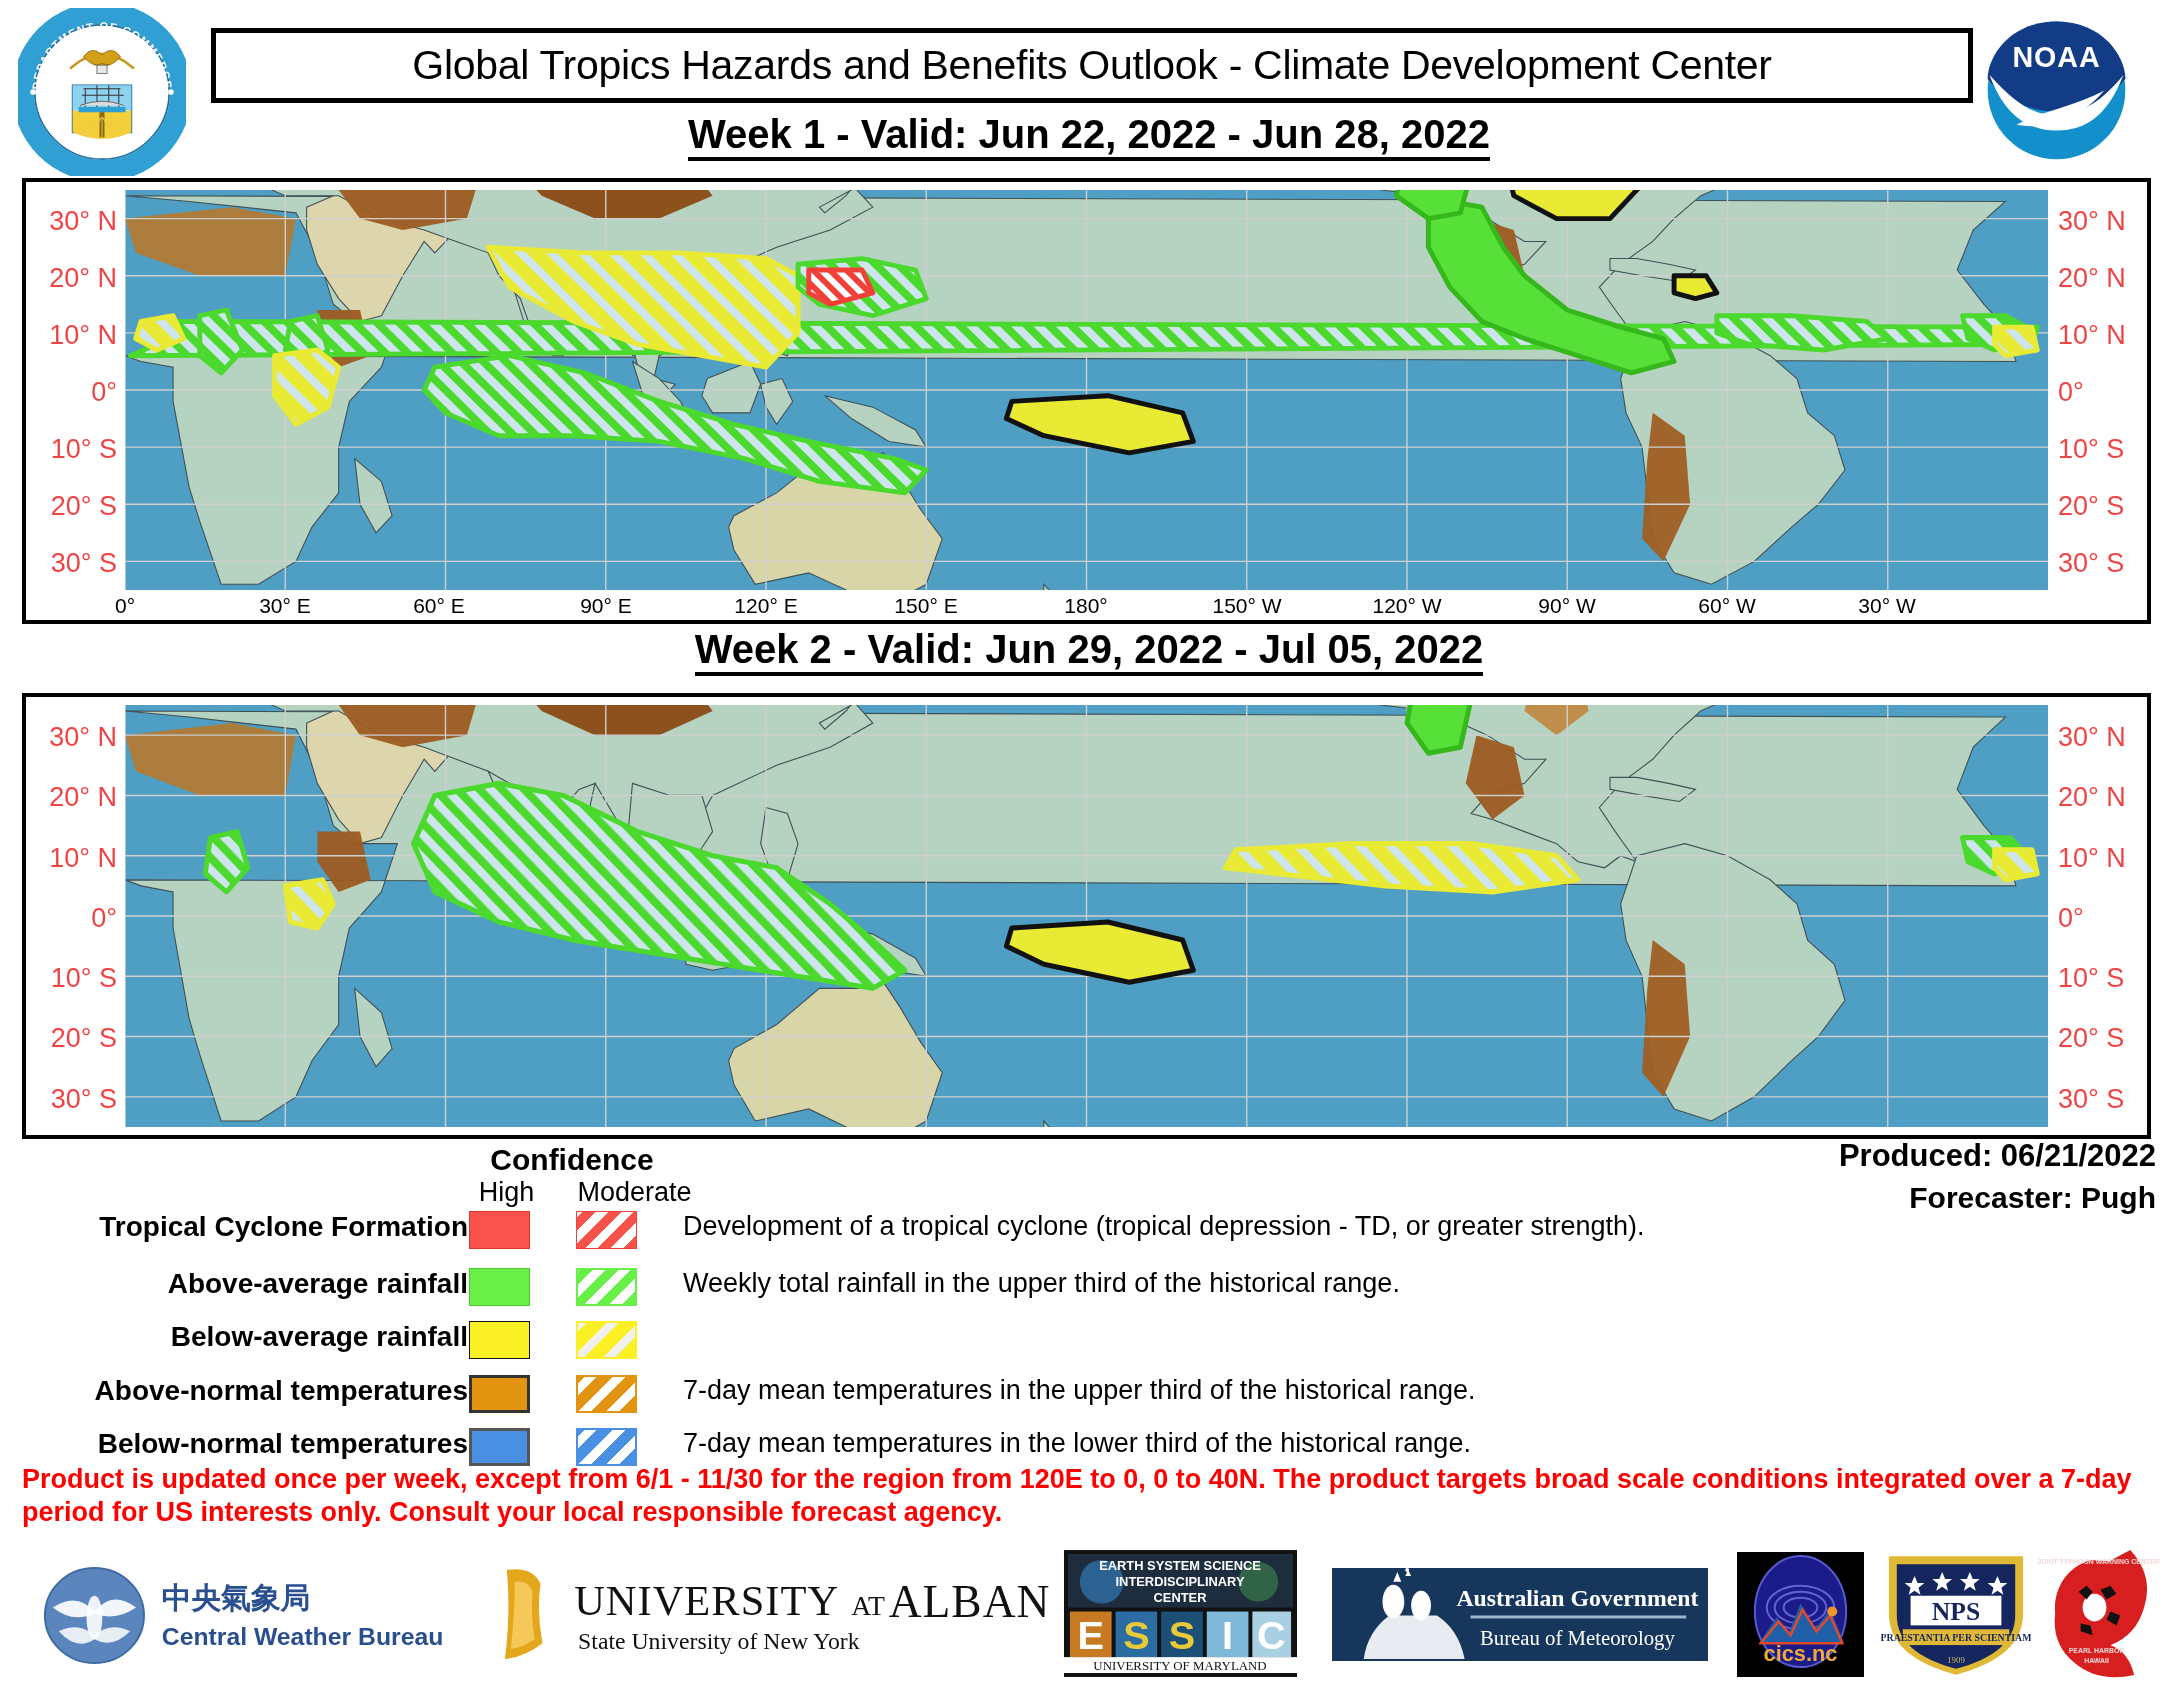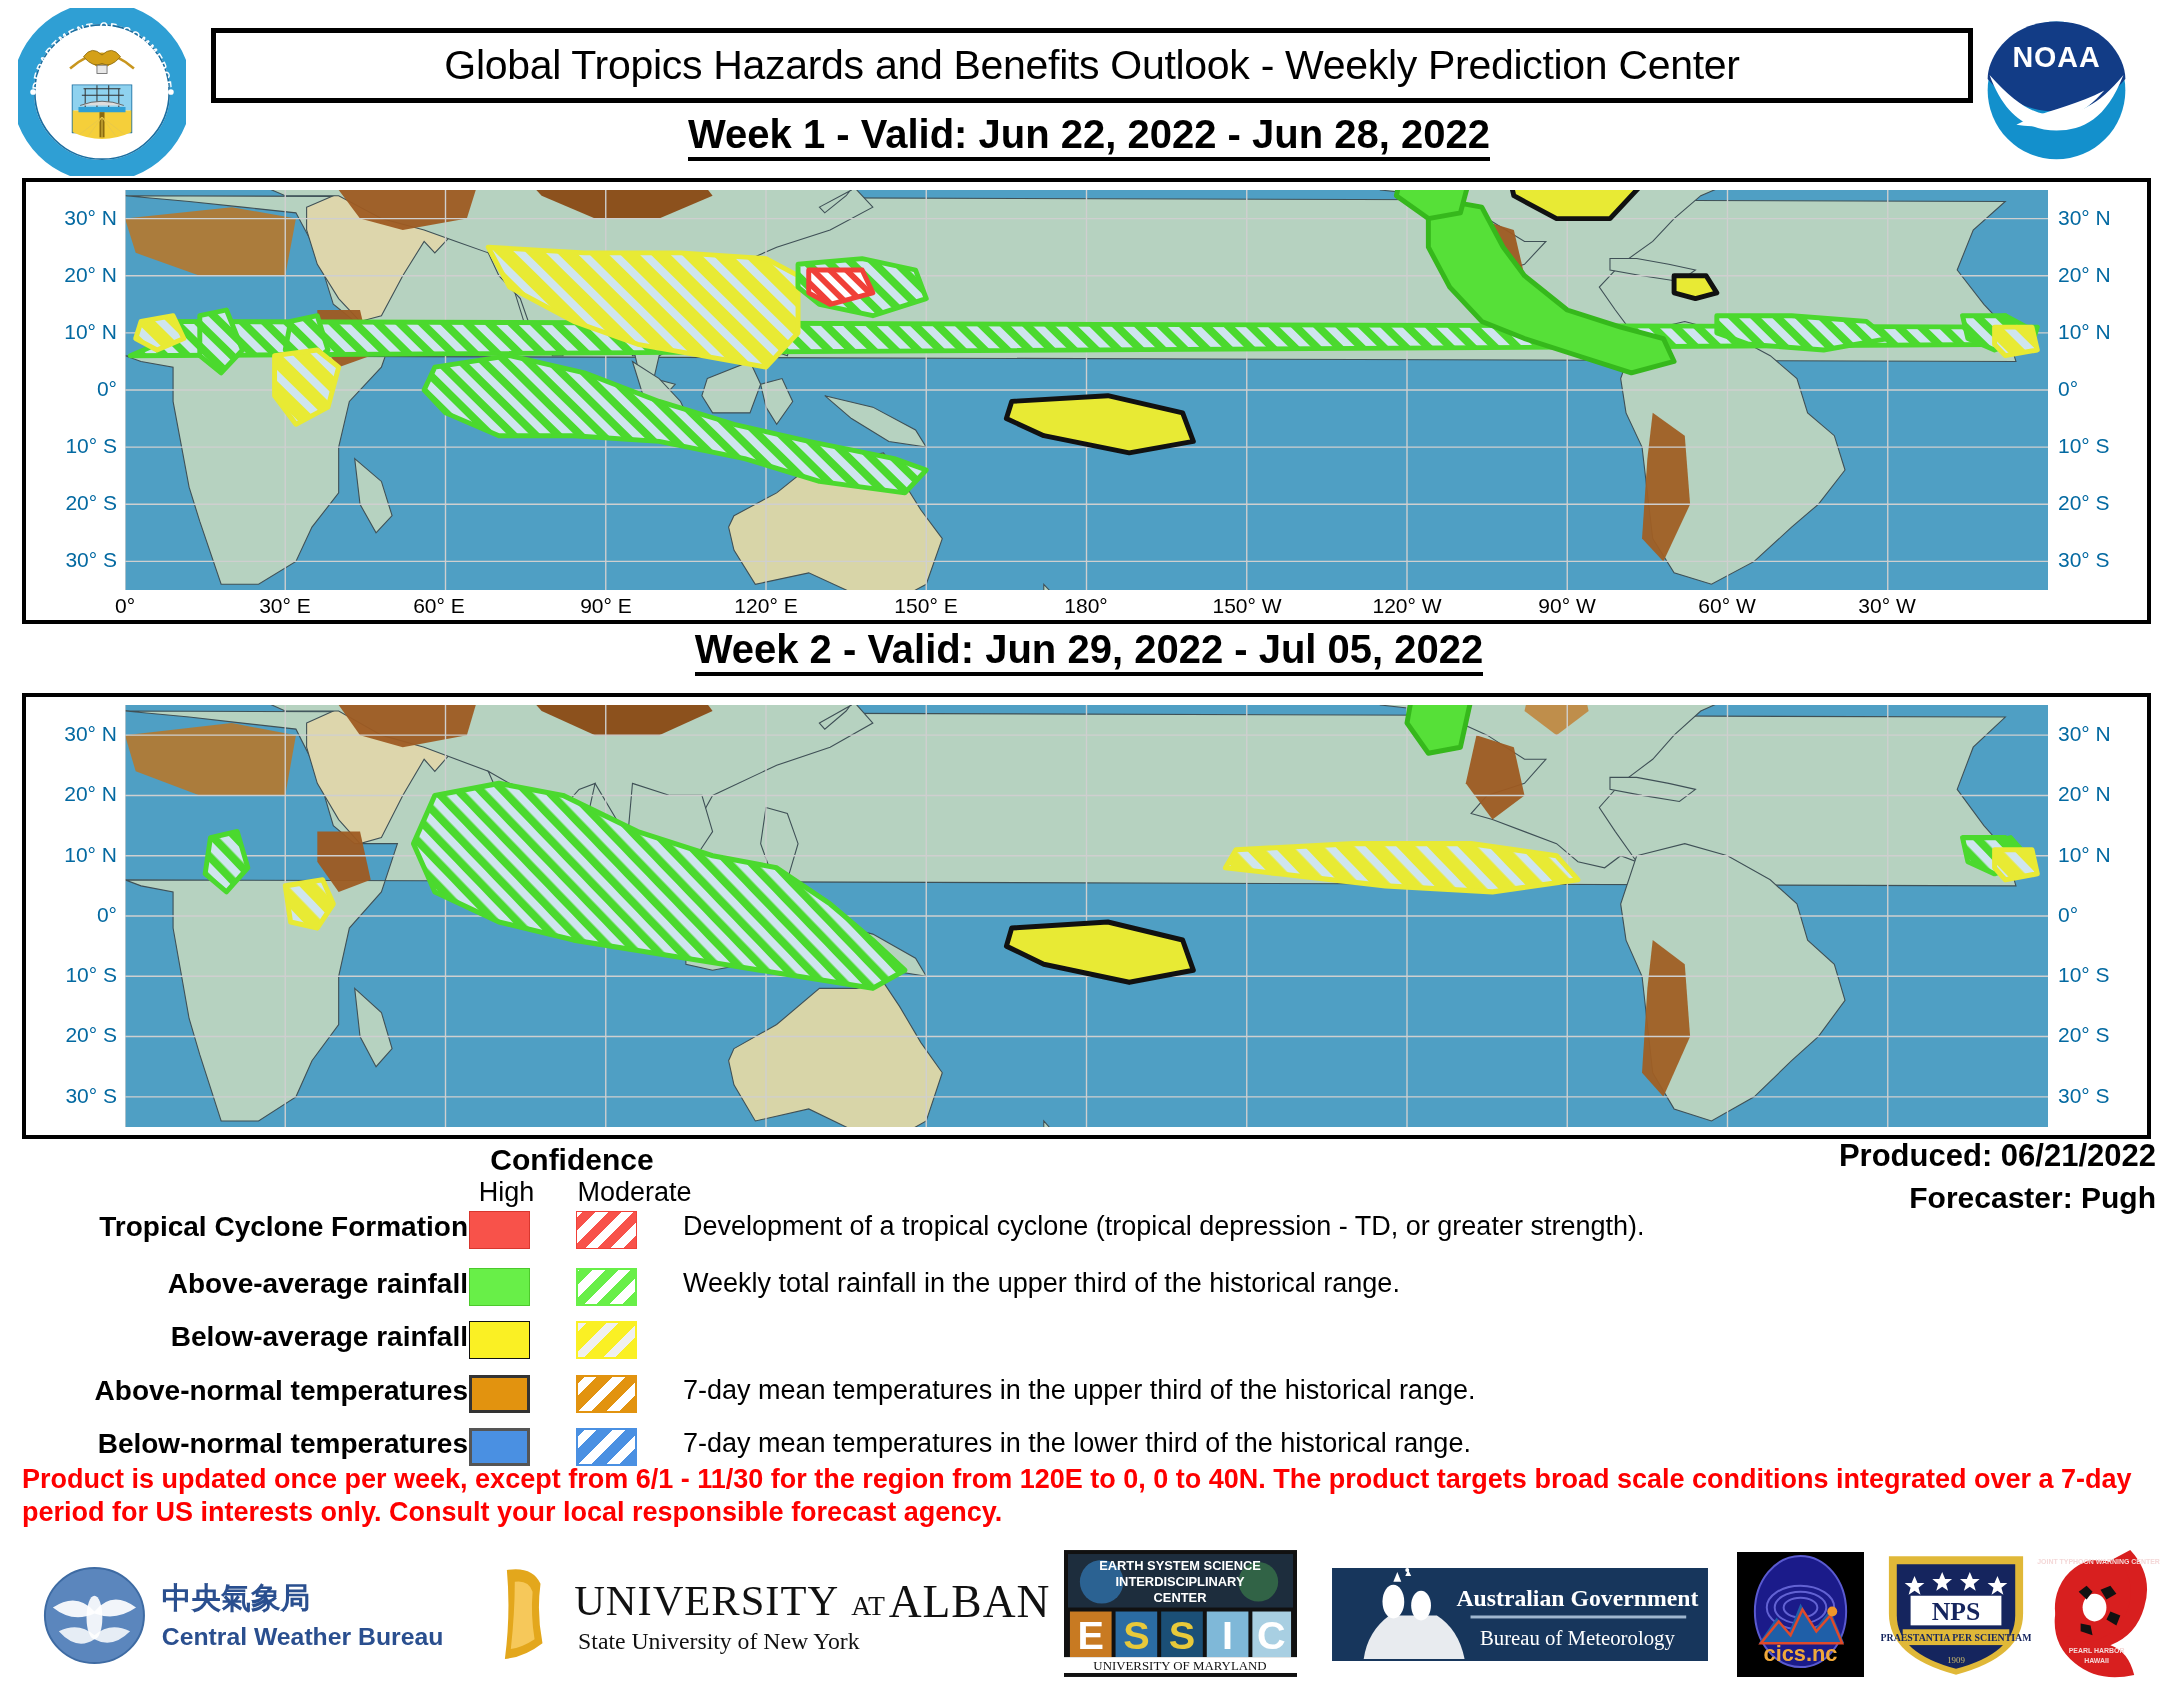--- a/index.html
+++ b/index.html
@@ -24,21 +24,21 @@
   #week1-panel{top:178px;height:446px;}
   #week2-panel{top:693px;height:446px;}
 
   .map-inner{position:absolute;left:99px;top:8px;right:99px;bottom:30px;background:#4f9fc4;overflow:hidden;}
   #week2-panel .map-inner{bottom:8px;}
 
   
   .ocean{position:absolute;inset:0;background:#4f9fc4;}
 
   
-  .lat-label{position:absolute;font-size:21px;color:#0369a1;white-space:nowrap;}
+  .lat-label{position:absolute;font-size:27px;color:#ef4444;white-space:nowrap;}
   .lat-left{text-align:right;}
   .lon-label{position:absolute;font-size:21px;color:#000;white-space:nowrap;transform:translateX(-50%);}
 
   
   #legend{position:absolute;left:0;top:1143px;width:2178px;height:386px;}
   #conf-head{position:absolute;left:473px;top:0px;width:198px;text-align:center;font-size:30px;font-weight:bold;}
   #conf-high{position:absolute;left:461px;top:34px;width:91px;text-align:center;font-size:27px;}
   #conf-mod{position:absolute;left:560px;top:34px;width:149px;text-align:center;font-size:27px;}
 
   .leg-row{position:absolute;left:0;width:2178px;height:46px;}
@@ -104,21 +104,21 @@
       <textPath href="#arcTop" startOffset="50%" text-anchor="middle">DEPARTMENT OF COMMERCE</textPath>
     </text>
     <text font-size="13" font-weight="bold" fill="#fff" letter-spacing="1.4" font-family="Liberation Sans,sans-serif">
       <textPath href="#arcBot" startOffset="50%" text-anchor="middle">UNITED STATES OF AMERICA</textPath>
     </text>
     <circle cx="18" cy="100" r="3.4" fill="#fff"></circle>
     <circle cx="182" cy="100" r="3.4" fill="#fff"></circle>
   </svg>
 
   <div id="title-box">
-    <div id="title-text">Global Tropics Hazards and Benefits Outlook - Weekly Prediction Center</div>
+    <div id="title-text">Global Tropics Hazards and Benefits Outlook - Climate Development Center</div>
   </div>
 
   <svg id="noaa-logo" viewBox="0 0 160 160">
     <circle cx="80" cy="82" r="72" fill="#1390cc"></circle>
     <path d="M80 10 C 128 10 152 46 152 70 C 130 96 104 104 80 104 C 56 104 30 96 8 70 C 8 46 32 10 80 10 Z" fill="#123c86"></path>
     <path d="M10 66 C 40 100 60 108 80 108 C 100 108 124 98 150 66 C 132 112 108 124 80 124 C 52 124 26 110 10 66 Z" fill="#fff"></path>
     <path d="M38 118 C 62 104 96 100 130 82 C 104 112 70 124 38 118 Z" fill="#fff"></path>
     <text x="80" y="58" text-anchor="middle" fill="#fff" font-size="30" font-weight="bold" font-family="Liberation Sans,sans-serif" letter-spacing="1">NOAA</text>
   </svg>
 </div>

